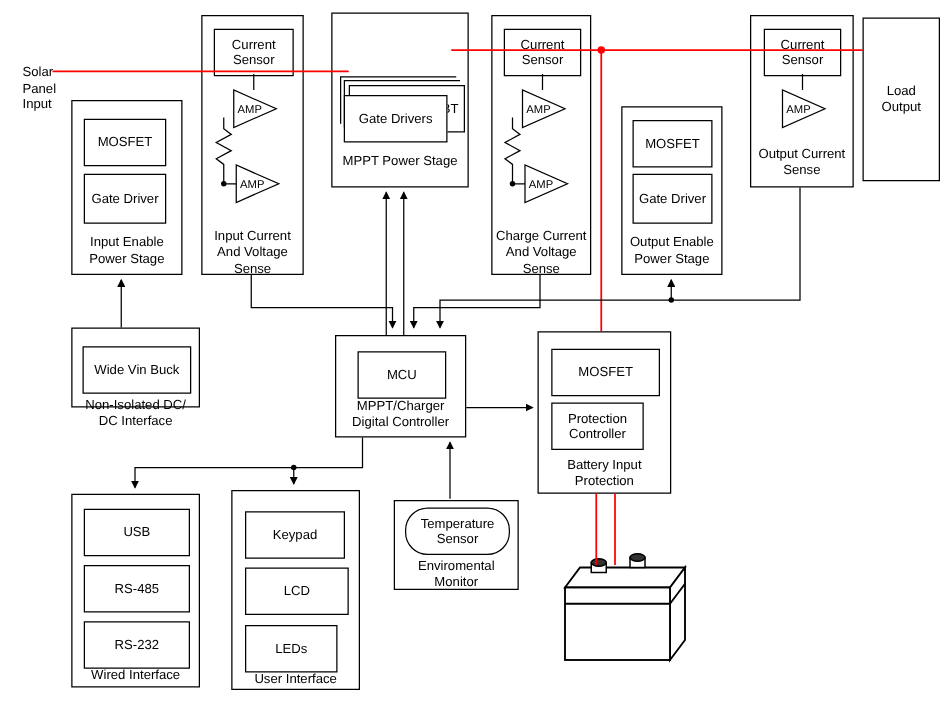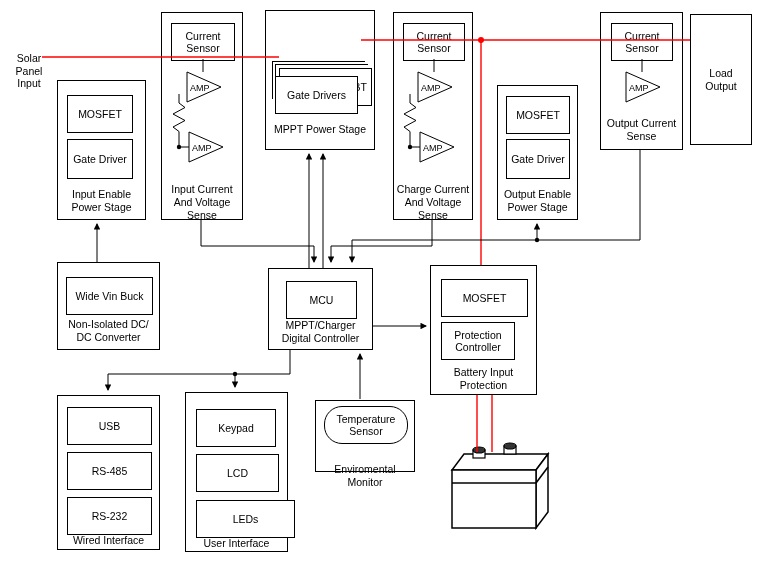--- a/index.html
+++ b/index.html
@@ -6,21 +6,21 @@
   html,body { background:#ffffff; }
   body { font-family:"Liberation Sans", sans-serif; color:#000; }
   .canvas { position:relative; width:757px; height:566px; background:#fff; overflow:hidden; font-size:10.5px; line-height:1.2; }
   .block { position:absolute; border:1px solid #000; background:transparent; z-index:2; }
   .ibox { position:absolute; border:1px solid #000; background:#fff; display:flex; align-items:center; justify-content:center; text-align:center; padding:18px 3px; line-height:1.15; z-index:3; }
   .caption { position:absolute; left:2px; right:2px; text-align:center; line-height:1.22; }
   .stacked { box-shadow:-3px -3px 0 0 #fff, -4px -4px 0 0 #000, -6px -6px 0 0 #fff, -7px -7px 0 0 #000; }
   .overlay { position:absolute; left:0; top:0; z-index:5; pointer-events:none; }
   .ampsvg { position:absolute; left:0; z-index:3; }
   svg text { font-family:"Liberation Sans", sans-serif; fill:#000; }
-  .solar-label { position:absolute; left:8px; top:52px; width:42px; z-index:2;text-align:center; }
+  .solar-label { position:absolute; left:18px; top:52px; width:42px; z-index:2; }
 </style>
 </head>
 <body>
 
 <div class="canvas">
 
   <div class="solar-label">Solar Panel Input</div>
 
   <div class="block" style="left:57px;top:80px;width:89px;height:140px;">
     <div class="ibox" style="left:9px;top:14px;width:66px;height:34px;">MOSFET</div>
@@ -75,23 +75,23 @@
     <svg class="ampsvg" width="83" height="56" viewBox="0 0 83 56" style="top:46px;">
       <line x1="41" y1="0" x2="41" y2="13" stroke="#000"></line>
       <polygon points="25,13 25,43 59,28" fill="#fff" stroke="#000"></polygon>
       <text x="28" y="31.5" font-size="9">AMP</text>
     </svg>
     <div class="caption" style="top:104px;">Output Current Sense</div>
   </div>
 
   <div class="ibox" style="left:690px;top:14px;width:62px;height:131px;">Load Output</div>
 
-  <div class="block" style="left:57px;top:262px;width:103px;height:88px;">
+  <div class="block" style="left:57px;top:262px;width:103px;height:64px;">
     <div class="ibox" style="left:8px;top:14px;width:87px;height:33px;">Wide Vin Buck</div>
-    <div class="caption" style="top:55px;">Non-Isolated DC/ DC Converter</div>
+    <div class="caption" style="top:55px;">Non-Isolated DC/ DC Interface</div>
   </div>
 
   <div class="block" style="left:268px;top:268px;width:105px;height:82px;">
     <div class="ibox" style="left:17px;top:12px;width:71px;height:32px;">MCU</div>
     <div class="caption" style="top:50px;">MPPT/Charger Digital Controller</div>
   </div>
 
   <div class="block" style="left:430px;top:265px;width:107px;height:130px;">
     <div class="ibox" style="left:10px;top:13px;width:87px;height:33px;">MOSFET</div>
     <div class="ibox" style="left:10px;top:56px;width:74px;height:38px;">Protection Controller</div>
@@ -101,27 +101,27 @@
   <div class="block" style="left:57px;top:395px;width:103px;height:155px;">
     <div class="ibox" style="left:9px;top:11px;width:85px;height:33px;">USB</div>
     <div class="ibox" style="left:9px;top:56px;width:85px;height:33px;">RS-485</div>
     <div class="ibox" style="left:9px;top:101px;width:85px;height:33px;">RS-232</div>
     <div class="caption" style="top:138px;">Wired Interface</div>
   </div>
 
   <div class="block" style="left:185px;top:392px;width:103px;height:160px;">
     <div class="ibox" style="left:10px;top:16px;width:80px;height:33px;">Keypad</div>
     <div class="ibox" style="left:10px;top:61px;width:83px;height:33px;">LCD</div>
-    <div class="ibox" style="left:10px;top:107px;width:99px;height:33px;">LEDs</div>
+    <div class="ibox" style="left:10px;top:107px;width:74px;height:33px;">LEDs</div>
     <div class="caption" style="top:144px;">User Interface</div>
   </div>
 
   <div class="block" style="left:315px;top:400px;width:100px;height:72px;">
     <div class="ibox" style="left:8px;top:5px;width:84px;height:37px;border-radius:18px;">Temperature Sensor</div>
-    <div class="caption" style="top:46px;margin-top:16px;">Enviromental Monitor</div>
+    <div class="caption" style="top:46px;">Enviromental Monitor</div>
   </div>
 
   <svg class="overlay" width="757" height="566" viewBox="0 0 757 566">
     <defs>
       <marker id="arr" viewBox="0 0 10 10" refX="8.5" refY="5" markerWidth="6.5" markerHeight="6.5" orient="auto">
         <path d="M0,0 L10,5 L0,10 Z" fill="#000"></path>
       </marker>
     </defs>
 
     <g stroke="#000" stroke-width="1.5" fill="#fff">

